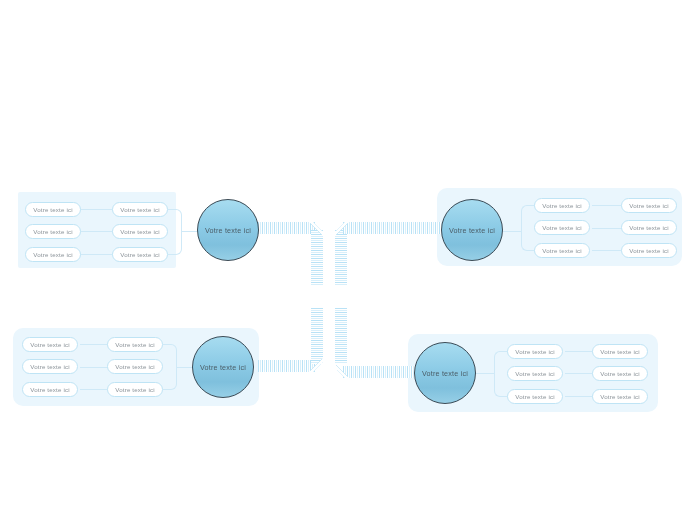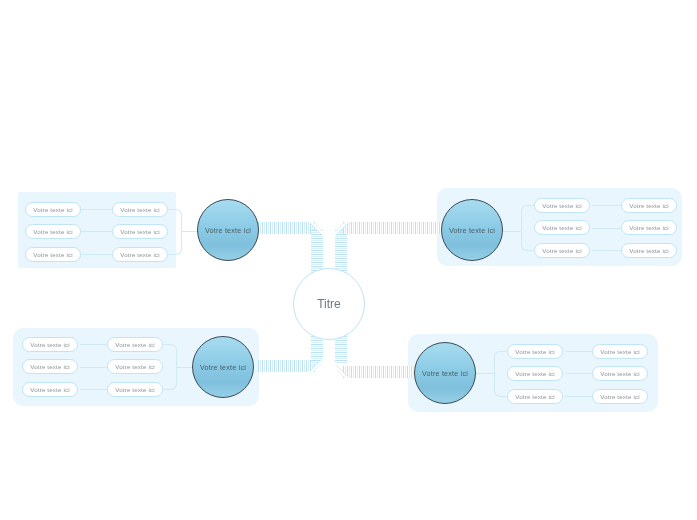--- a/index.html
+++ b/index.html
@@ -296,17 +296,14 @@
   <div class="pill" style="left:592px; top:304px; width:56px; height:15px;">
     <span>Votre texte ici</span>
   </div>
   <div class="pill" style="left:592px; top:326px; width:56px; height:15px;">
     <span>Votre texte ici</span>
   </div>
   <div class="pill" style="left:592px; top:349px; width:56px; height:15px;">
     <span>Votre texte ici</span>
   </div>
 
-  <div class="center-circle" style="left:293px; top:228px; width:72px; height:72px;">
-    <span>Titre</span>
-  </div>
 
 </div>
 
 </body></html>

